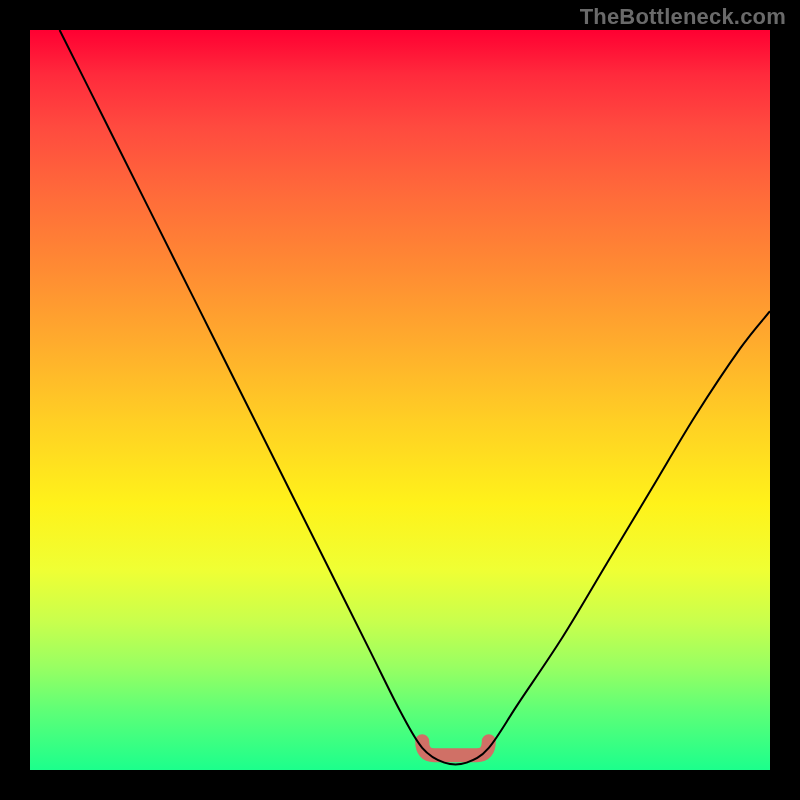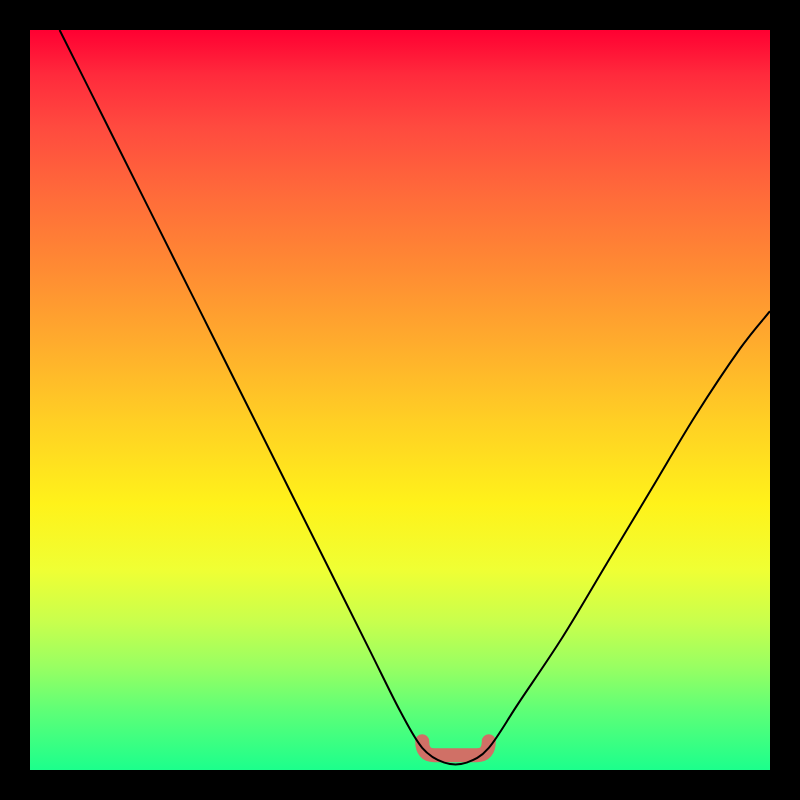--- a/index.html
+++ b/index.html
@@ -76,20 +76,21 @@
     stroke: #000;
     stroke-width: 2;
     fill: none;
   }
 </style>
 </head>
 <body>
 
 <div class="frame">
 
+  <div class="watermark">TheBottleneck.com</div>
 
   <div class="plot-area">
     <div class="plot-bg"></div>
 
     <svg class="curve-layer" viewBox="0 0 740 740" preserveAspectRatio="none">
 
       <path id="bottleneck-path" class="bottleneck-mark" d="M 392.2 711.2 Q 392.2 725.2 404.2 725.2 L 446.8 725.2 Q 458.8 725.2 458.8 711.2"></path>
 
       <path id="curve-path" class="curve" d="M 29.6 0.0 C 37.0 14.8, 59.2 59.2, 74.0 88.8 C 88.8 118.4, 103.6 148.0, 118.4 177.6 C 133.2 207.2, 148.0 236.8, 162.8 266.4 C 177.6 296.0, 192.4 325.6, 207.2 355.2 C 222.0 384.8, 236.8 414.4, 251.6 444.0 C 266.4 473.6, 281.2 503.2, 296.0 532.8 C 310.8 562.4, 328.1 596.9, 340.4 621.6 C 352.7 646.3, 361.4 664.8, 370.0 680.8 C 378.6 696.8, 384.8 709.2, 392.2 717.8 C 399.6 726.4, 407.0 730.1, 414.4 732.6 C 421.8 735.1, 429.2 735.1, 436.6 732.6 C 444.0 730.1, 450.2 727.7, 458.8 717.8 C 467.4 707.9, 476.1 691.9, 488.4 673.4 C 500.7 654.9, 518.0 630.2, 532.8 606.8 C 547.6 583.4, 562.4 557.5, 577.2 532.8 C 592.0 508.1, 606.8 483.5, 621.6 458.8 C 636.4 434.1, 651.2 408.2, 666.0 384.8 C 680.8 361.4, 698.1 335.5, 710.4 318.2 C 722.7 300.9, 735.1 287.4, 740.0 281.2"></path>
     </svg>

